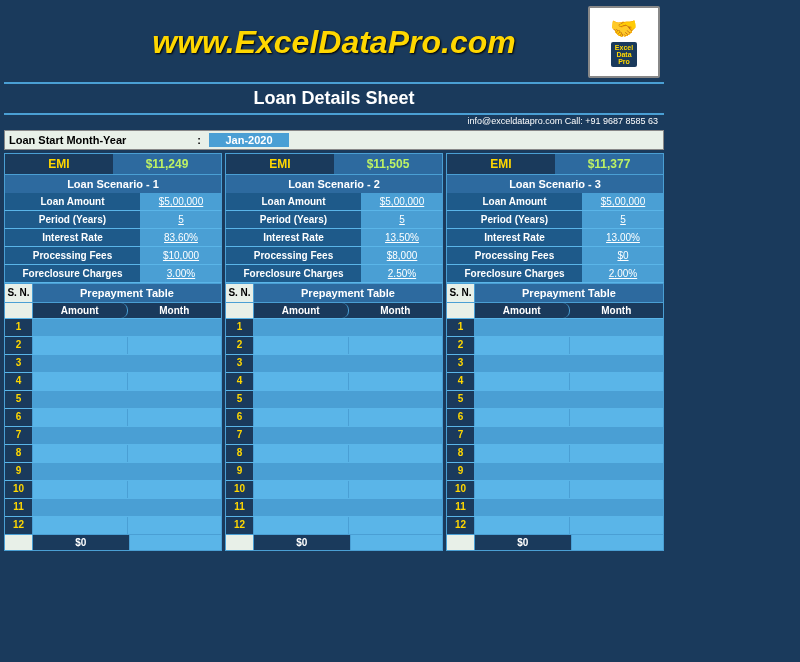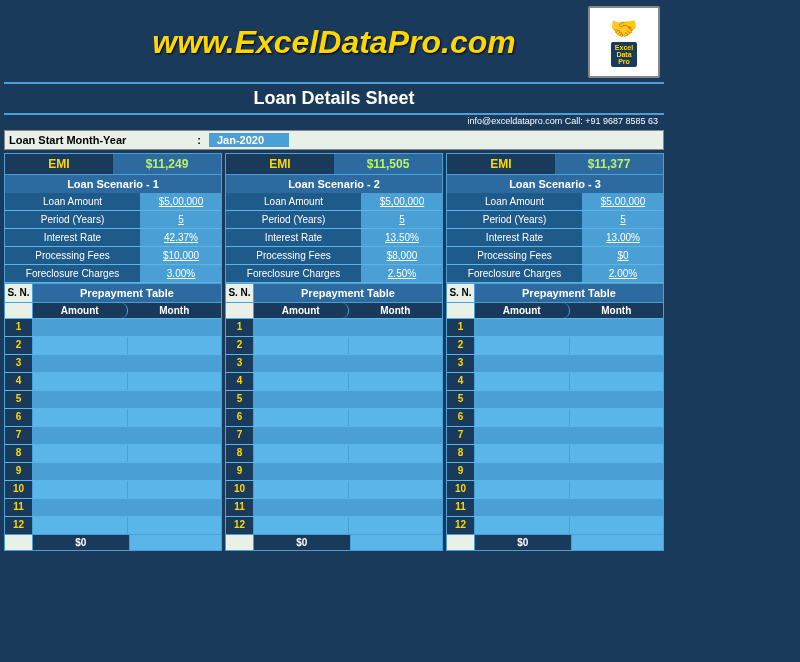--- a/index.html
+++ b/index.html
@@ -102,21 +102,21 @@
       flex: 0 0 20px;
       text-align: center;
     }
     .loan-start-value {
       background: #4a9fd4;
       color: #fff;
       font-weight: bold;
       font-size: 11px;
       padding: 1px 8px;
       min-width: 80px;
-      text-align: left;
+      text-align: center;
     }
     
     .main-grid {
       display: flex;
       gap: 3px;
       margin-top: 3px;
     }
     .scenario-col {
       flex: 1;
       display: flex;
@@ -159,21 +159,21 @@
     .data-row {
       display: flex;
       border-left: 1px solid #4a9fd4;
       border-right: 1px solid #4a9fd4;
       border-bottom: 1px solid #5ab5e8;
     }
     .data-row-label {
       flex: 1;
       background: #1e5a8a;
       color: #fff;
-      font-weight: normal;
+      font-weight: bold;
       font-size: 10px;
       padding: 3px 12px;
       text-align: center;
       border-right: 1px solid #4a9fd4;
     }
     .data-row-value {
       flex: 0 0 80px;
       background: #4a9fd4;
       color: #fff;
       font-size: 10px;
@@ -331,21 +331,21 @@
         <div class="data-row">
       <div class="data-row-label">Loan Amount</div>
       <div class="data-row-value">$5,00,000</div>
     </div>
         <div class="data-row">
       <div class="data-row-label">Period (Years)</div>
       <div class="data-row-value">5</div>
     </div>
         <div class="data-row">
       <div class="data-row-label">Interest Rate</div>
-      <div class="data-row-value">42.37%</div>
+      <div class="data-row-value">83.60%</div>
     </div>
         <div class="data-row">
       <div class="data-row-label">Processing Fees</div>
       <div class="data-row-value">$10,000</div>
     </div>
         <div class="data-row">
       <div class="data-row-label">Foreclosure Charges</div>
       <div class="data-row-value">3.00%</div>
     </div>
         <div class="prepayment-section">

